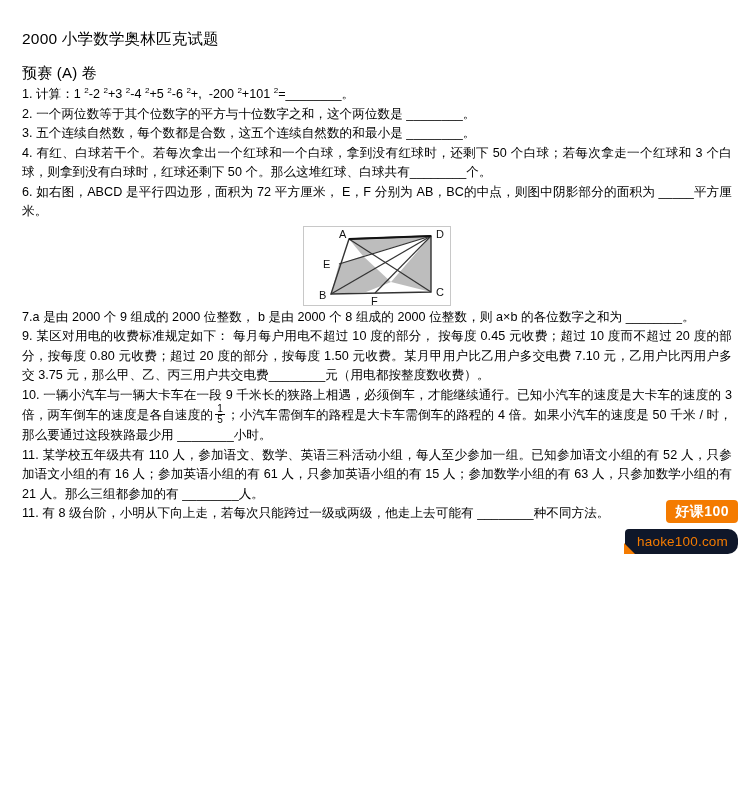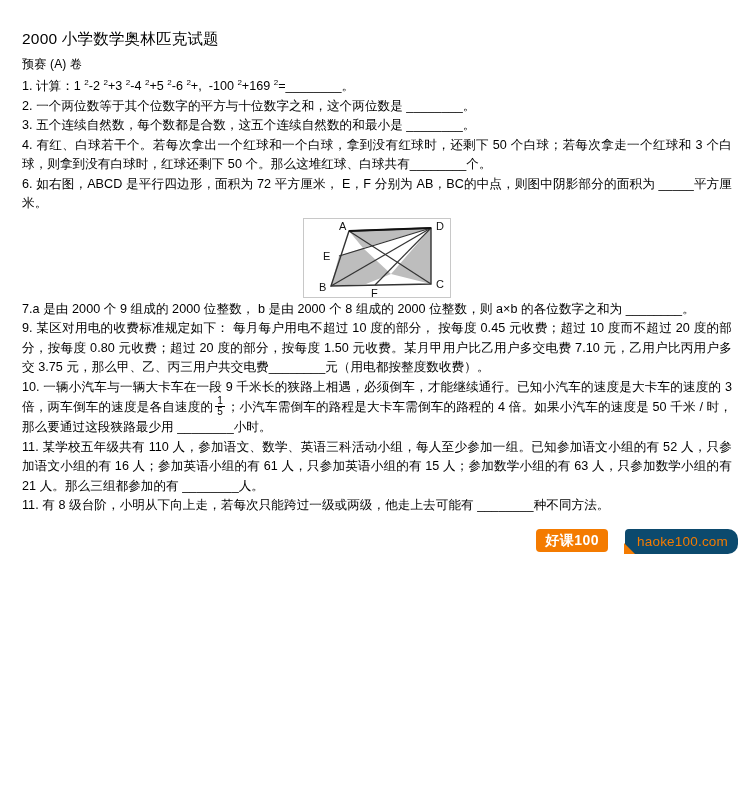--- a/index.html
+++ b/index.html
@@ -23,24 +23,25 @@
     padding: 26px 14px 0 22px;
     border-radius: 28px;
   }
   .doc-title {
     font-size: 15.5px;
     line-height: 26px;
     letter-spacing: 0.2px;
     white-space: pre;
   }
   .doc-subtitle {
-    font-size: 12px;
+    font-size: 15px;
     line-height: 25px;
     letter-spacing: 0.2px;
     white-space: pre;
+    margin-top: 8px;
   }
   .q {
     font-size: 12.6px;
     line-height: 19.5px;
     letter-spacing: 0.05px;
     text-align: justify;
     text-justify: inter-character;
     word-break: break-all;
   }
   .q-line {
@@ -83,35 +84,36 @@
     width: 148px;
     height: 80px;
     position: relative;
   }
   
   .watermark {
     position: absolute;
     right: 8px;
     bottom: 12px;
     display: flex;
-    align-items: flex-start;
-    gap: 17px;
+    align-items: flex-end;
+    gap: 6px;
+    flex-direction: column;
   }
   .wm-badge {
     background: #F47B00;
     color: #ffffff;
     font-size: 14px;
     font-weight: bold;
     padding: 3px 9px 4px 9px;
     border-radius: 4px;
     letter-spacing: 0.5px;
     line-height: 16px;
   }
   .wm-url-box {
-    background: #0c4a6e;
+    background: #0f172a;
     border-radius: 4px 10px 10px 4px;
     padding: 3px 10px 4px 12px;
     position: relative;
   }
   .wm-url {
     color: #F47B00;
     font-size: 13.5px;
     line-height: 16px;
     letter-spacing: 0.2px;
   }
@@ -126,21 +128,21 @@
   }
 </style>
 </head>
 <body>
 
 <div class="page">
 
   <div class="doc-title">2000 小学数学奥林匹克试题</div>
   <div class="doc-subtitle">预赛 (A) 卷</div>
 
-  <div class="q-line"><span>1. 计算：1 </span><sup class="sq">2</sup><span>-2 </span><sup class="sq">2</sup><span>+3 </span><sup class="sq">2</sup><span>-4 </span><sup class="sq">2</sup><span>+5 </span><sup class="sq">2</sup><span>-6 </span><sup class="sq">2</sup><span>+,  -100 </span><sup class="sq">2</sup><span>+169 </span><sup class="sq">2</sup><span>=________。</span></div>
+  <div class="q-line"><span>1. 计算：1 </span><sup class="sq">2</sup><span>-2 </span><sup class="sq">2</sup><span>+3 </span><sup class="sq">2</sup><span>-4 </span><sup class="sq">2</sup><span>+5 </span><sup class="sq">2</sup><span>-6 </span><sup class="sq">2</sup><span>+,  -200 </span><sup class="sq">2</sup><span>+101 </span><sup class="sq">2</sup><span>=________。</span></div>
 
   <div class="q">2. 一个两位数等于其个位数字的平方与十位数字之和，这个两位数是             ________。</div>
   <div class="q">3. 五个连续自然数，每个数都是合数，这五个连续自然数的和最小是             ________。</div>
   <div class="q">4. 有红、白球若干个。若每次拿出一个红球和一个白球，拿到没有红球时，还剩下            50 个白球；若每次拿走一个红球和    3 个白球，则拿到没有白球时，红球还剩下         50 个。那么这堆红球、白球共有________个。</div>
   <div class="q">6. 如右图，ABCD 是平行四边形，面积为     72 平方厘米，  E，F 分别为 AB，BC的中点，则图中阴影部分的面积为 _____平方厘米。</div>
 
   <div class="figure-wrap">
     <div class="figure-box">
       <svg width="148" height="80" viewBox="0 0 148 80">
         <rect x="0.5" y="0.5" width="147" height="79" fill="#ffffff" stroke="#c8c8c8" stroke-width="1"></rect>

